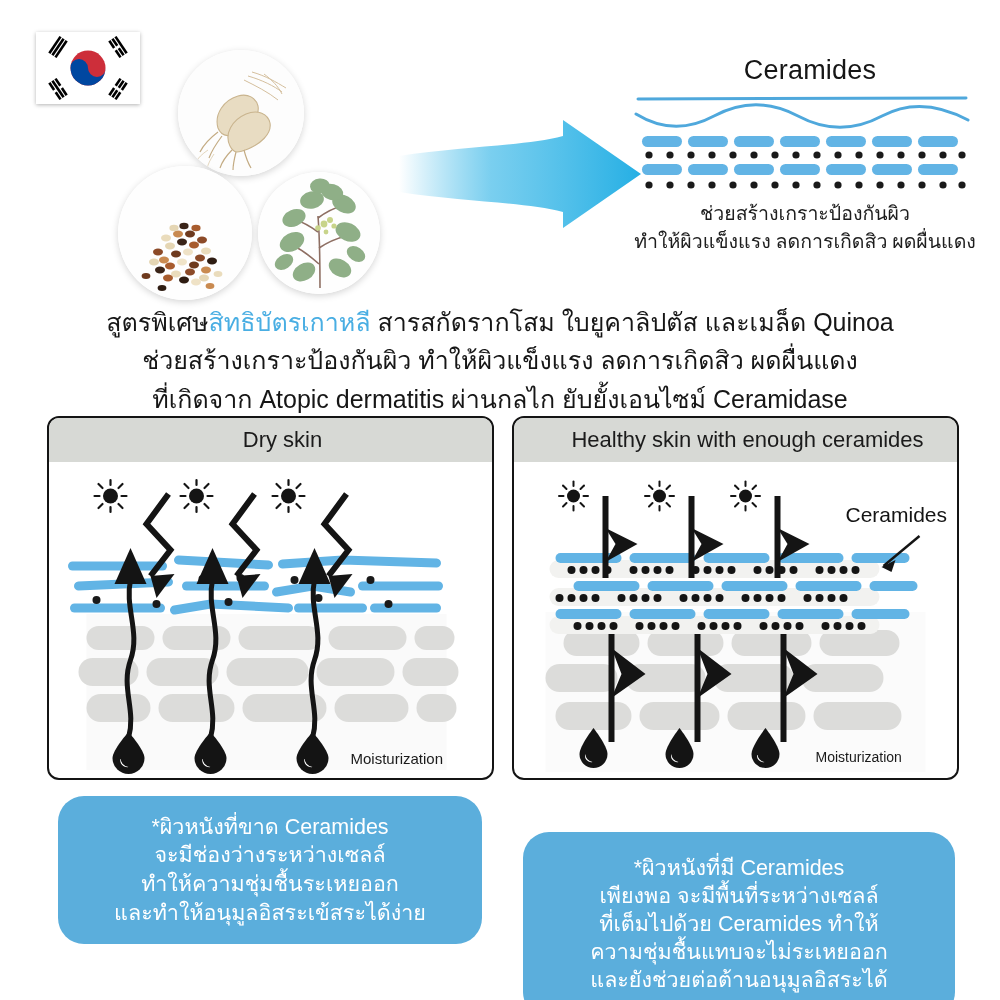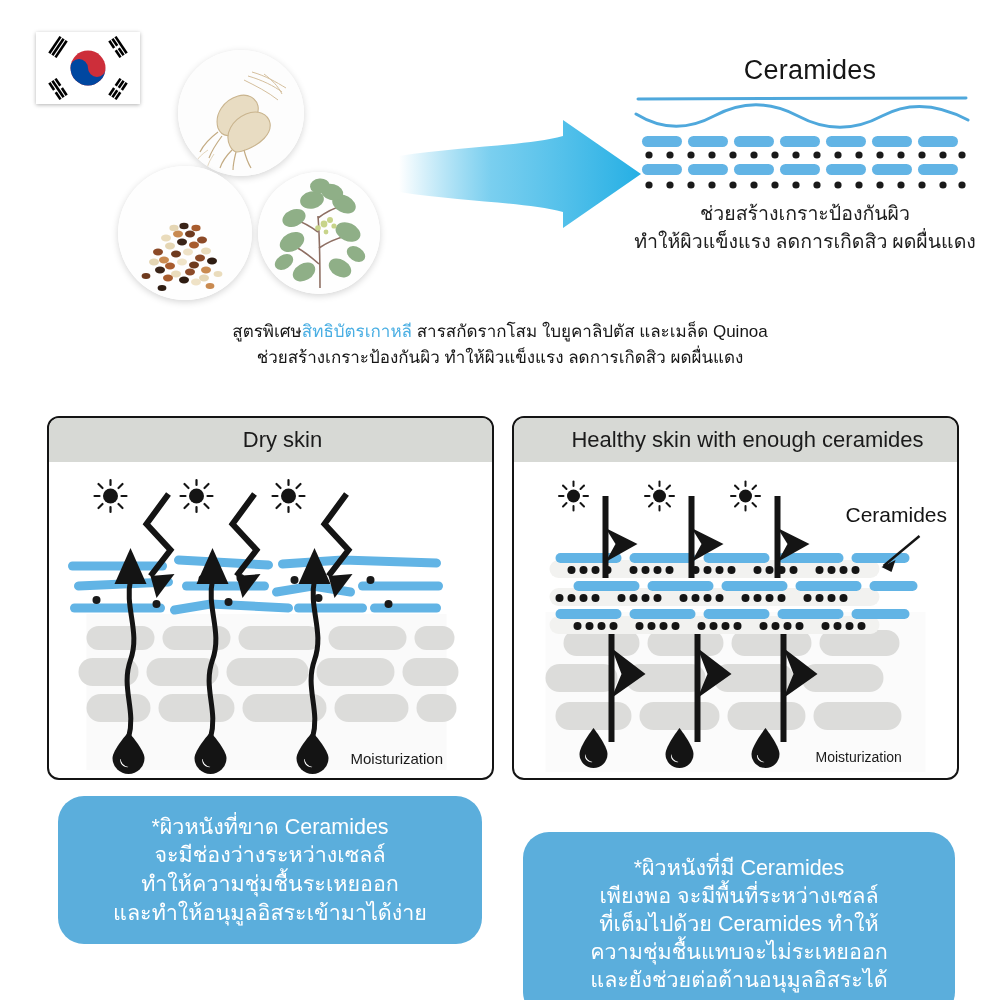--- a/index.html
+++ b/index.html
@@ -28,22 +28,22 @@
 
   
   #cer-title{left:640px;top:55px;width:340px;text-align:center;
              font-size:27px;letter-spacing:.2px;color:#161616;}
   #cer-diagram{left:632px;top:92px;width:340px;height:104px;}
   #cer-caption{left:620px;top:200px;width:370px;text-align:center;
                font-size:19.5px;line-height:1.42;color:#1d1d1d;font-family:Liberation Serif, serif;}
   #cer-caption div{white-space:nowrap;}
 
   
-  #mid-text{left:80px;top:319px;width:840px;text-align:center;
-            font-size:17px;line-height:1.53;color:#161616;}
+  #mid-text{left:80px;top:303px;width:840px;text-align:center;
+            font-size:25px;line-height:1.53;color:#161616;}
   #mid-text .hl{color:#49AEE3;}
   #mid-text div{white-space:nowrap;}
 
   
   .panel{border:2.5px solid #141414;border-radius:12px;background:#fff;overflow:hidden;}
   #panel-left {left:47px; top:416px;width:443px;height:360px;}
   #panel-right{left:512px;top:416px;width:443px;height:360px;}
   .panel-head{height:44px;background:#D7D9D5;display:flex;align-items:center;
               justify-content:center;font-size:22px;color:#1b1b1b;
               border-bottom:0;padding-left:24px;}
@@ -288,20 +288,21 @@
 </div>
 
 <div class="abs" id="cer-caption">
   <div>ช่วยสร้างเกราะป้องกันผิว</div>
   <div>ทำให้ผิวแข็งแรง ลดการเกิดสิว ผดผื่นแดง</div>
 </div>
 
 <div class="abs" id="mid-text">
   <div><span>สูตรพิเศษ</span><span class="hl">สิทธิบัตรเกาหลี</span><span> สารสกัดรากโสม ใบยูคาลิปตัส และเมล็ด Quinoa</span></div>
   <div>ช่วยสร้างเกราะป้องกันผิว ทำให้ผิวแข็งแรง ลดการเกิดสิว ผดผื่นแดง</div>
+  <div>ที่เกิดจาก Atopic dermatitis ผ่านกลไก ยับยั้งเอนไซม์ Ceramidase</div>
 </div>
 
 <div class="abs panel" id="panel-left">
   <div class="panel-head">Dry skin</div>
   <div class="panel-body">
     <svg viewBox="0 0 440 316">
 
       <rect x="36" y="152" width="360" height="156" fill="#FAFAFA"></rect>
 
       <g fill="#DCDCDA">
@@ -659,21 +660,21 @@
 
       <text x="300" y="300" font-family="Liberation Sans, sans-serif" font-size="14" fill="#1a1a1a">Moisturization</text>
     </svg>
   </div>
 </div>
 
 <div class="abs bubble" id="bubble-left">
   <div>*ผิวหนังที่ขาด Ceramides</div>
   <div>จะมีช่องว่างระหว่างเซลล์</div>
   <div>ทำให้ความชุ่มชื้นระเหยออก</div>
-  <div>และทำให้อนุมูลอิสระเข้ามาได้ง่าย</div>
+  <div>และทำให้อนุมูลอิสระเข้สระได้ง่าย</div>
 </div>
 
 <div class="abs bubble" id="bubble-right">
   <div>*ผิวหนังที่มี Ceramides</div>
   <div>เพียงพอ จะมีพื้นที่ระหว่างเซลล์</div>
   <div>ที่เต็มไปด้วย Ceramides ทำให้</div>
   <div>ความชุ่มชื้นแทบจะไม่ระเหยออก</div>
   <div>และยังช่วยต่อต้านอนุมูลอิสระได้</div>
 </div>
 

